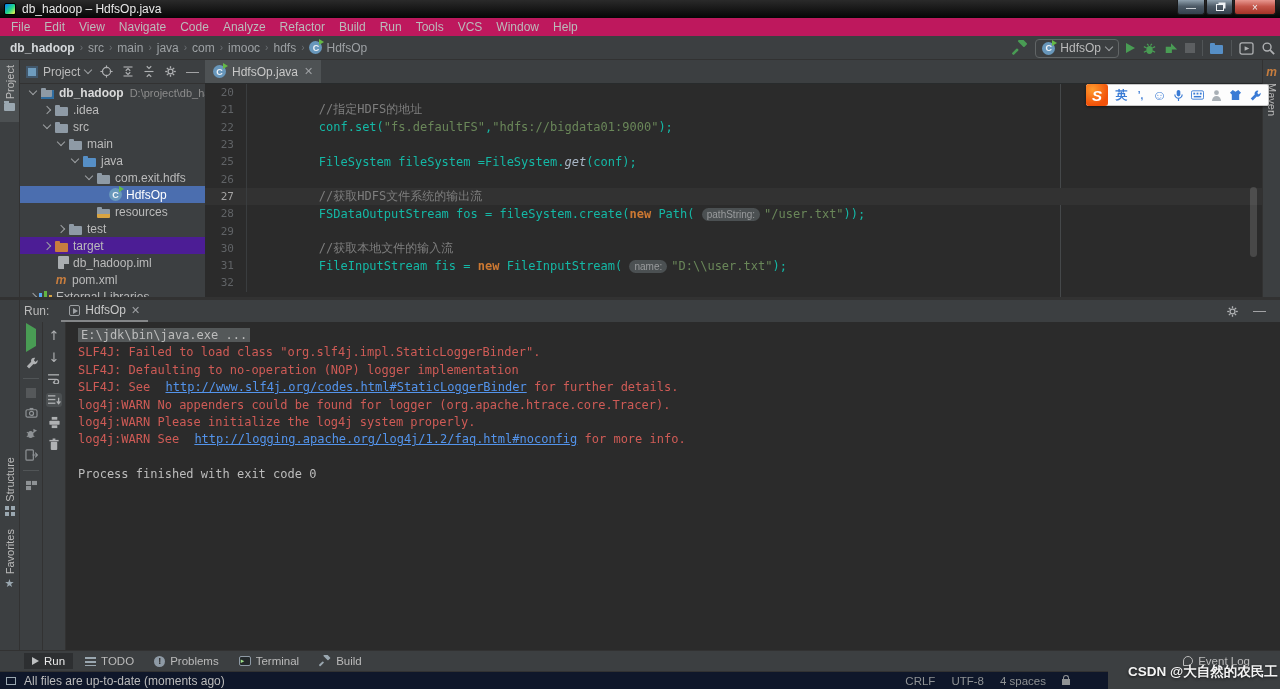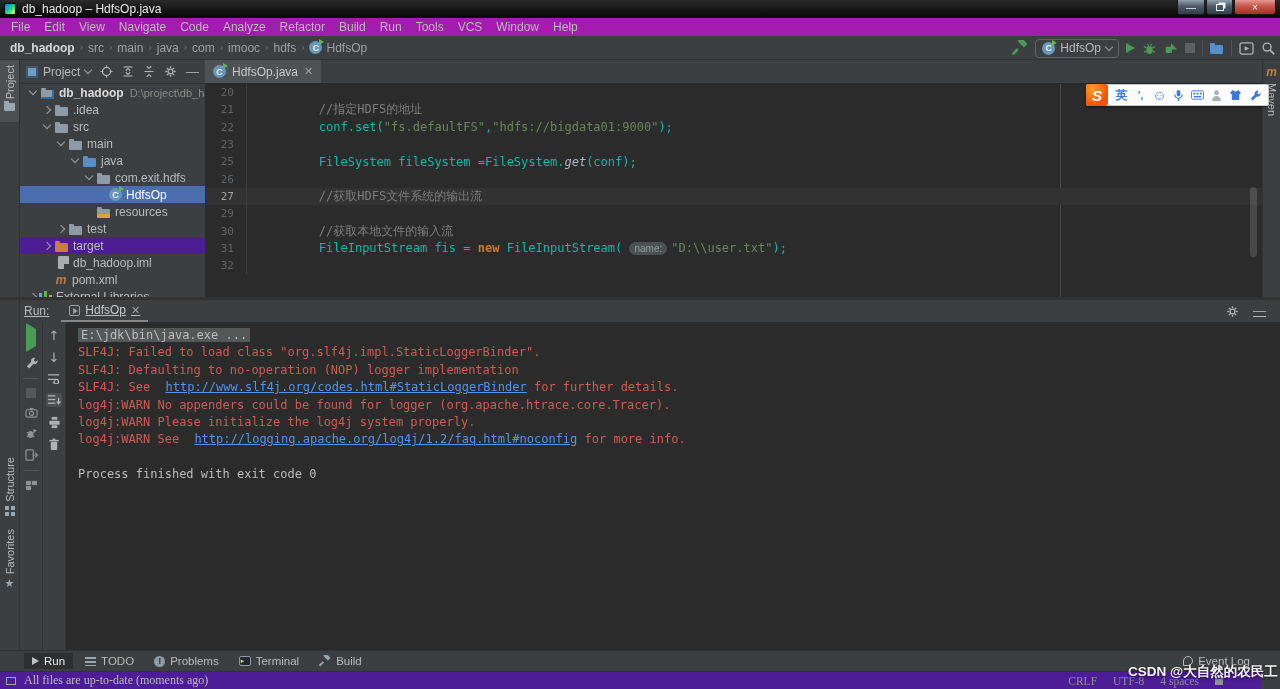--- a/index.html
+++ b/index.html
@@ -15,21 +15,21 @@
   .wtitle { font-size:12px; color:#e8e8e8; }
   .winbtns { position:absolute; right:4px; top:0; display:flex; }
   .wb { height:15px; border:1px solid #1a1a1a; border-top:none; border-radius:0 0 3px 3px;
     background:linear-gradient(#8fa0ad,#4d5a66 45%,#32404c); color:#eef2f5; font-size:10px;
     display:flex; align-items:center; justify-content:center; margin-left:1px; }
   .wb.min { width:28px; } .wb.res { width:27px; } 
   .wb.close { width:42px; background:linear-gradient(#e89890,#c4554a 45%,#a33326); }
   .res-glyph { width:8px; height:7px; border:1px solid #eef2f5; background:transparent; box-shadow:2px -2px 0 -0.5px #eef2f5; }
 
   
-  .menubar { position:absolute; left:0; top:18px; width:1280px; height:18px; background:#a21caf;
+  .menubar { position:absolute; left:0; top:18px; width:1280px; height:18px; background:#be185d;
     display:flex; align-items:center; padding-left:4px; }
   .menu-item { font-size:12px; color:#bbbbbb; padding:0 7px; cursor:default; }
 
   
   .navbar { position:absolute; left:0; top:36px; width:1280px; height:24px; background:#3c3f41;
     border-bottom:1px solid #323232; display:flex; align-items:center; }
   .crumbs { display:flex; align-items:center; padding-left:10px; font-size:12px; color:#9da1a4; }
   .crumb-root { color:#d6d9dc; font-weight:bold; }
   .crumb-sep { margin:0 5px; color:#6e7276; font-size:10px; }
   .right-tools { position:absolute; right:4px; top:0; height:24px; display:flex; align-items:center; gap:7px; }
@@ -117,21 +117,21 @@
   .sogou { position:absolute; left:1086px; top:84px; height:22px; display:flex; align-items:center;
     background:#fdfdfd; border:1px solid #c9c9c9; border-radius:2px; box-shadow:0 1px 3px rgba(0,0,0,.5); padding-right:4px; }
   .sg-logo { width:22px; height:22px; margin:-1px 4px -1px -1px; border-radius:3px;
     background:radial-gradient(circle at 30% 25%,#ff9b2d,#f2520a 70%); color:#fff; font-weight:bold; font-size:15px;
     font-style:italic; display:flex; align-items:center; justify-content:center; }
   .sg-i { width:19px; text-align:center; color:#3a7bd5; font-size:12px; font-weight:bold; display:flex; align-items:center; justify-content:center; }
 
   
   .splitter { position:absolute; left:0; top:297px; width:1280px; height:3px; background:#323232; }
   .runpanel { position:absolute; left:20px; top:300px; width:1260px; height:350px; background:#3c3f41; }
-  .runhead { height:22px; display:flex; align-items:center; padding-left:4px;text-decoration:underline; }
+  .runhead { height:22px; display:flex; align-items:center; padding-left:4px; }
   .runlabel { font-size:12px; color:#bbbbbb; margin-right:12px; }
   .rtab { display:flex; align-items:center; gap:5px; font-size:12px; color:#c8c8c8; padding:0 8px; height:22px;
     border-bottom:2px solid #848688; }
   .rtab-ic { width:11px; height:11px; border:1px solid #9da0a3; border-radius:2px; position:relative; }
   .rtab-ic::after { content:""; position:absolute; left:3px; top:2px; border-left:5px solid #9da0a3;
     border-top:3px solid transparent; border-bottom:3px solid transparent; }
   .runhead-icons { margin-left:auto; display:flex; gap:14px; padding-right:14px; }
   .runbody { position:absolute; left:0; top:22px; bottom:0; right:0; display:flex; }
   .rcol { width:23px; flex:none; display:flex; flex-direction:column; align-items:center; padding-top:7px; gap:9px;
     border-right:1px solid #323232; background:#3c3f41; }
@@ -151,22 +151,22 @@
   .bb-run-tri { width:0; height:0; border-left:7px solid #bdbfc1; border-top:4px solid transparent; border-bottom:4px solid transparent; }
   .bb-todo { width:11px; height:9px; background:
     linear-gradient(#9aa7b0,#9aa7b0) 0 0/11px 2px no-repeat,
     linear-gradient(#9aa7b0,#9aa7b0) 0 4px/11px 2px no-repeat,
     linear-gradient(#9aa7b0,#9aa7b0) 0 8px/11px 2px no-repeat; }
   .bb-prob { width:11px; height:11px; border-radius:50%; background:#8e9aa5; color:#2b2b2b; font-size:9px; font-weight:bold;
     display:flex; align-items:center; justify-content:center; }
   .bb-term { width:12px; height:10px; background:#24292b; border:1px solid #8e9aa5; border-radius:2px; color:#9fe08a; font-size:7px; line-height:8px; padding-left:1px; }
   .eventlog { position:absolute; right:30px; display:flex; align-items:center; gap:5px; color:#bbbbbb; }
   .bell { width:10px; height:10px; border:1.5px solid #bbbbbb; border-radius:50% 50% 50% 0; }
-  .statusbar { position:absolute; left:0; top:671px; width:1261px; height:18px; background:#4c1d95;
-    border-top:1px solid #323232; display:flex; align-items:center; font-size:12px; color:#bbbbbb;font-family:Liberation Serif, serif; }
+  .statusbar { position:absolute; left:0; top:671px; width:1108px; height:18px; background:#0f172a;
+    border-top:1px solid #323232; display:flex; align-items:center; font-size:12px; color:#bbbbbb; }
   .sb-icon { width:10px; height:8px; border:1px solid #9aa7b0; margin:0 8px 0 6px; }
   .sb-right { position:absolute; right:38px; display:flex; gap:16px; color:#8f9294; font-size:11.5px; align-items:center; }
   .lock { width:8px; height:6px; background:#8f9294; position:relative; margin-top:3px; }
   .lock::before { content:""; position:absolute; left:1px; top:-4px; width:4px; height:3px; border:1px solid #8f9294; border-bottom:none; border-radius:3px 3px 0 0; }
   .watermark { position:absolute; left:1128px; top:663px; font-size:13.5px; font-weight:bold;
     color:rgba(255,255,255,.95); text-shadow:0 1px 3px rgba(0,0,0,.7); z-index:9; }
   svg { display:block; }
 </style>
 </head>
 <body>
@@ -466,20 +466,24 @@
         </div>
       <div class="cline">
           <span class="ln">26</span>
           <span class="ct"></span>
         </div>
       <div class="cline cur">
           <span class="ln">27</span>
           <span class="ct"><span class="com">        //获取HDFS文件系统的输出流</span></span>
         </div>
       <div class="cline">
+          <span class="ln">28</span>
+          <span class="ct"><span class="pln">        FSDataOutputStream fos = fileSystem.create(</span><span class="kw">new</span><span class="pln"> Path( </span><span class="hint">pathString:</span><span class="str">"/user.txt"</span><span class="pln">));</span></span>
+        </div>
+      <div class="cline">
           <span class="ln">29</span>
           <span class="ct"></span>
         </div>
       <div class="cline">
           <span class="ln">30</span>
           <span class="ct"><span class="com">        //获取本地文件的输入流</span></span>
         </div>
       <div class="cline">
           <span class="ln">31</span>
           <span class="ct"><span class="pln">        FileInputStream fis = </span><span class="kw">new</span><span class="pln"> FileInputStream( </span><span class="hint">name:</span><span class="str">"D:\\user.txt"</span><span class="pln">);</span></span>

